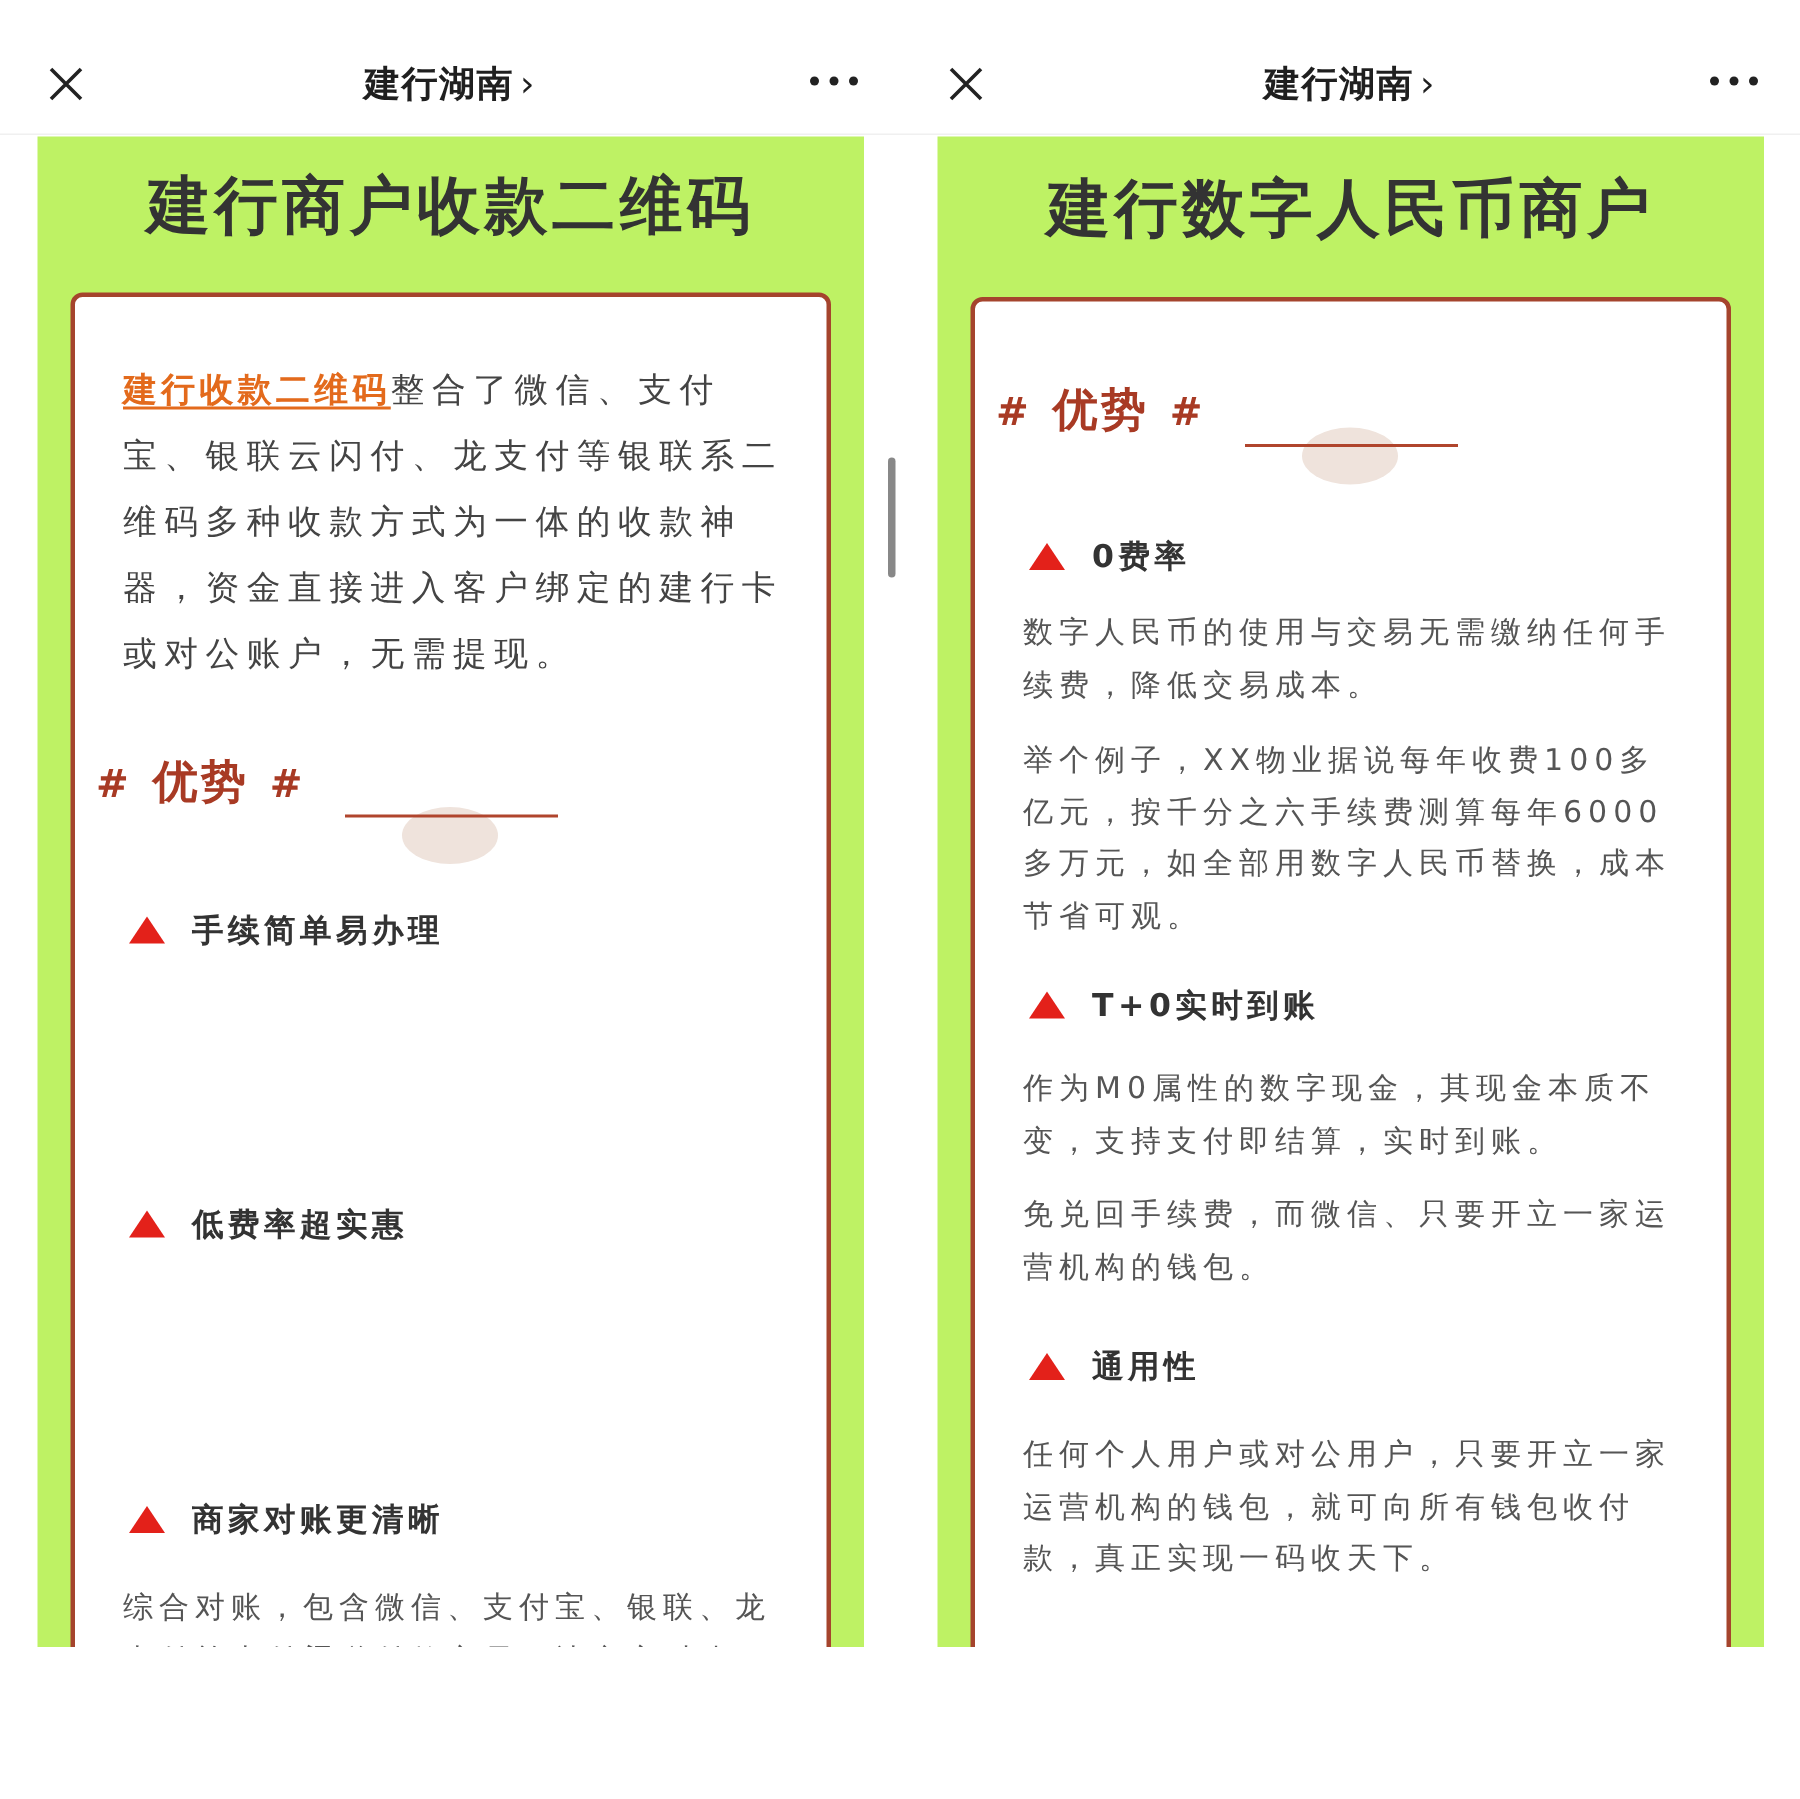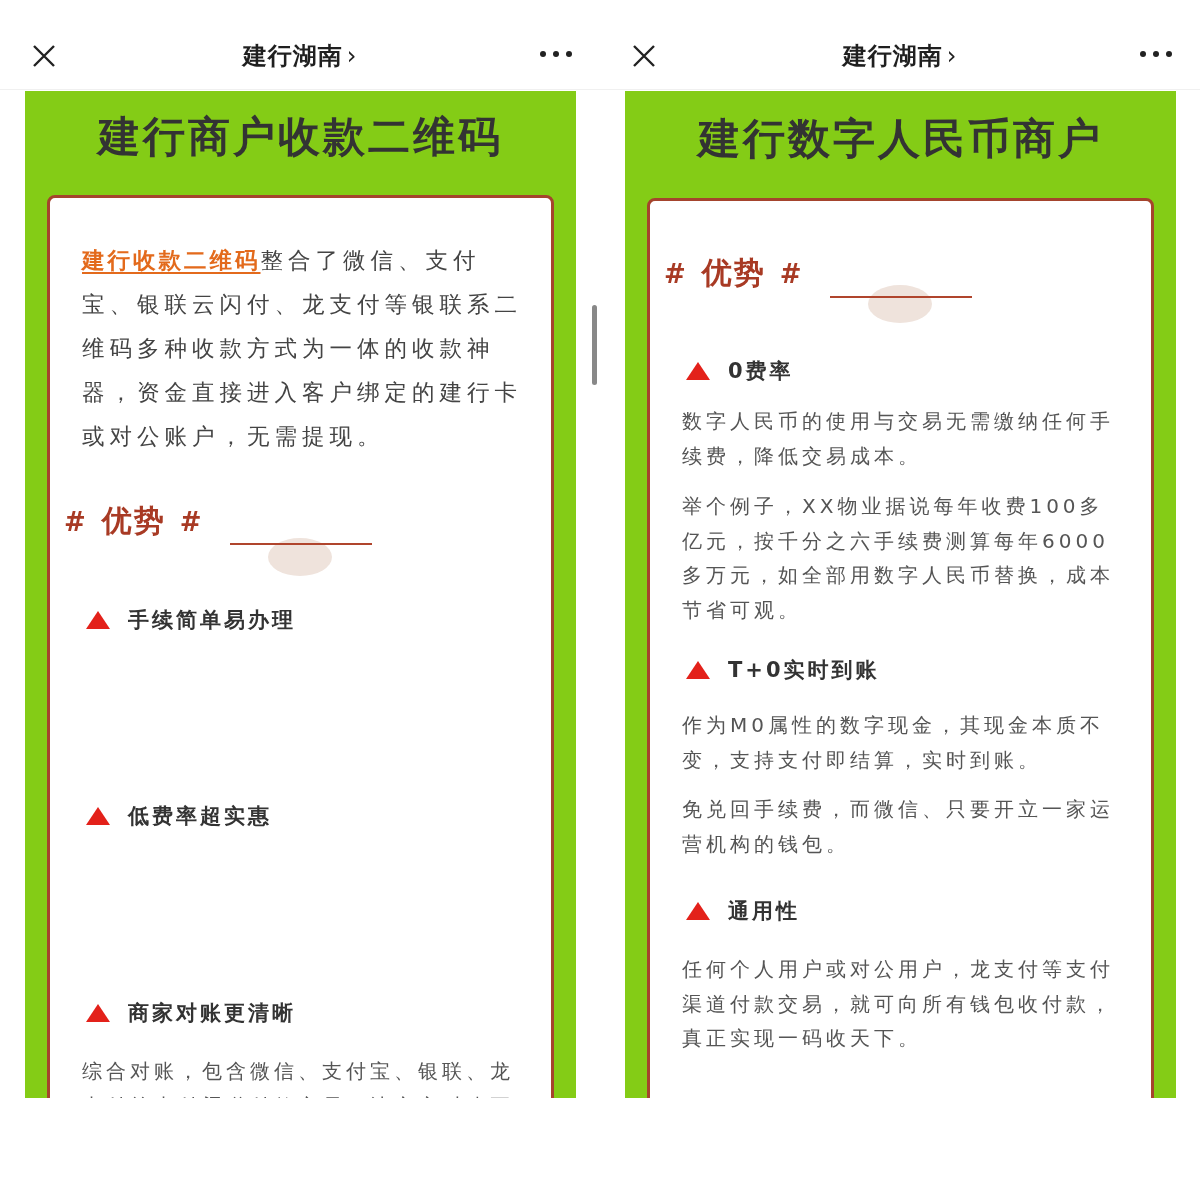--- a/index.html
+++ b/index.html
@@ -11,21 +11,21 @@
   .pane.right { left: 600px; }
 
   .navbar { position: absolute; top: 22px; left: 0; width: 600px; height: 68px; background: #fff; border-bottom: 1px solid #f0f0f0; }
   .nav-close { position: absolute; left: 30px; top: 20px; width: 28px; height: 28px; cursor: pointer; }
   .nav-close svg { width: 28px; height: 28px; }
   .nav-title { position: absolute; left: 0; right: 0; top: 18px; text-align: center; font-size: 24px; font-weight: bold; color: #1f1f1f; letter-spacing: 1px; }
   .nav-title .chev { font-weight: normal; margin-left: 4px; }
   .nav-more { position: absolute; right: 28px; top: 22px; width: 32px; height: 20px; display: flex; align-items: center; justify-content: space-between; cursor: pointer; }
   .nav-more span { width: 6px; height: 6px; border-radius: 50%; background: #222; }
 
-  .page-bg { position: absolute; top: 91px; left: 25px; width: 551px; height: 1108px; background: #84cc16; }
+  .page-bg { position: absolute; top: 91px; left: 25px; width: 551px; height: 1108px; background: #bef264; }
   .page-title { position: absolute; top: 18px; left: 0; right: 0; text-align: center; font-size: 42px; font-weight: bold; color: #333; letter-spacing: 3px; }
 
   .card { position: absolute; left: 22px; width: 507px; height: 1100px; background: #fff; border: 3px solid #a5442d; border-radius: 8px; }
   .pane.left .card { top: 104px; }
   .pane.right .card { top: 107px; }
 
   .intro { position: absolute; left: 32px; top: 40px; width: 440px; font-size: 22.5px; line-height: 44px; letter-spacing: 5px; color: #444; }
   .intro .hl { color: #e36a1c; text-decoration: underline; text-underline-offset: 4px; font-weight: bold; letter-spacing: 3px; }
 
   .sec-head { position: absolute; text-align: left; color: #a83a24; font-weight: bold; font-size: 30px; letter-spacing: 2px; }
@@ -136,21 +136,21 @@
         <span class="tri"></span>
           <span>T+0实时到账</span>
       </div>
       <div class="adv-text" style="top:507px;">作为M0属性的数字现金，其现金本质不变，支持支付即结算，实时到账。</div>
       <div class="adv-text" style="top:591px;">免兑回手续费，而微信、只要开立一家运营机构的钱包。</div>
 
       <div class="adv-title" style="top:696px;">
         <span class="tri"></span>
           <span>通用性</span>
       </div>
-      <div class="adv-text" style="top:751px;">任何个人用户或对公用户，龙支付等支付渠道付款交易，就可向所有钱包收付款，真正实现一码收天下。</div>
+      <div class="adv-text" style="top:751px;">任何个人用户或对公用户，只要开立一家运营机构的钱包，就可向所有钱包收付款，真正实现一码收天下。</div>
 
       <div class="sec-blob" style="left:218px; top:950px;"></div>
       <div class="sec-head" style="left:0; right:0; top:914px;">
         <span class="hash">#</span><span>如何成为数币商户</span><span class="hash">#</span>
       </div>
       <div class="sec-line" style="left:180px; width:142px; top:958px;"></div>
     </div>
   </div>
 </div>
 

